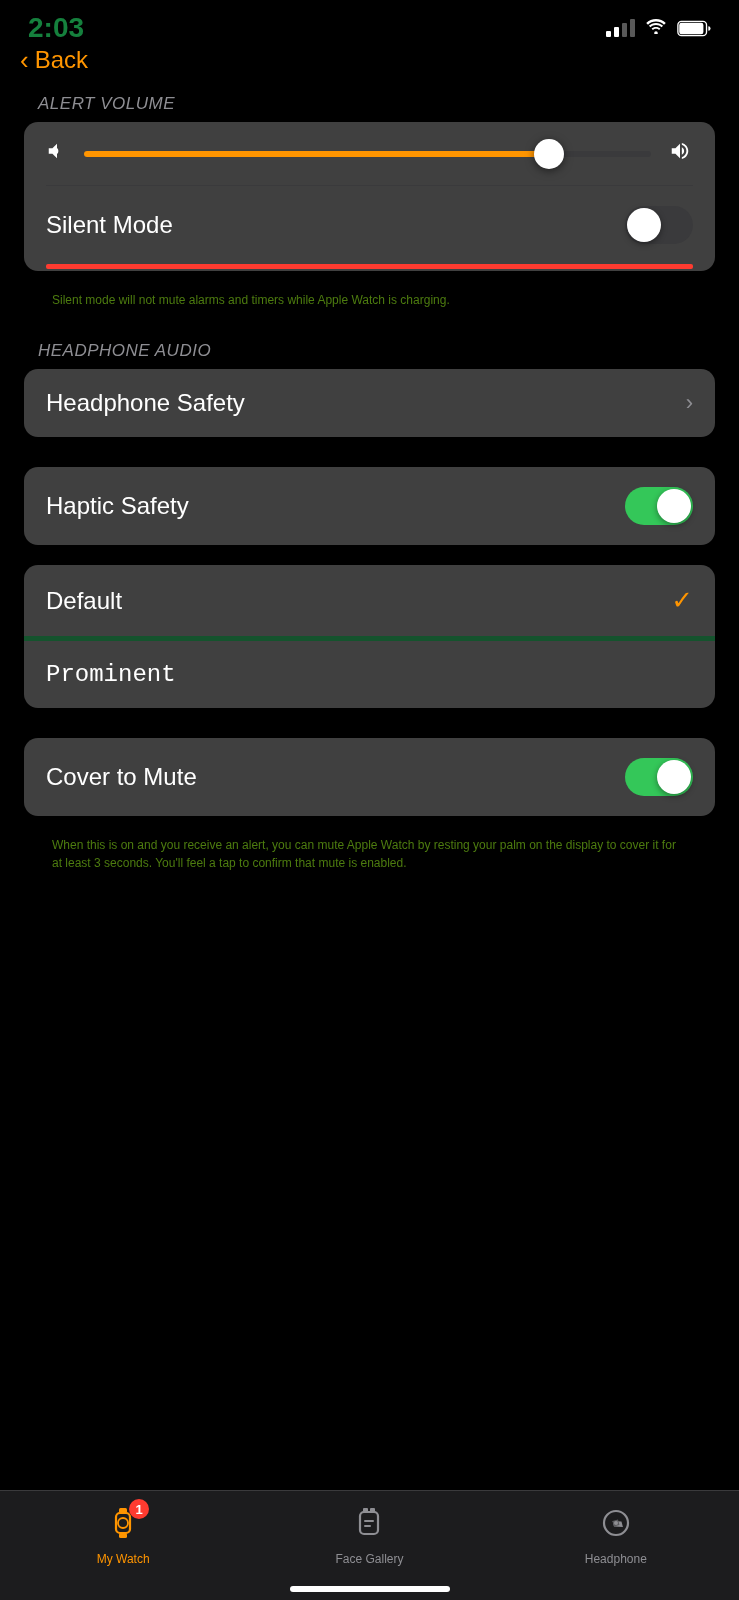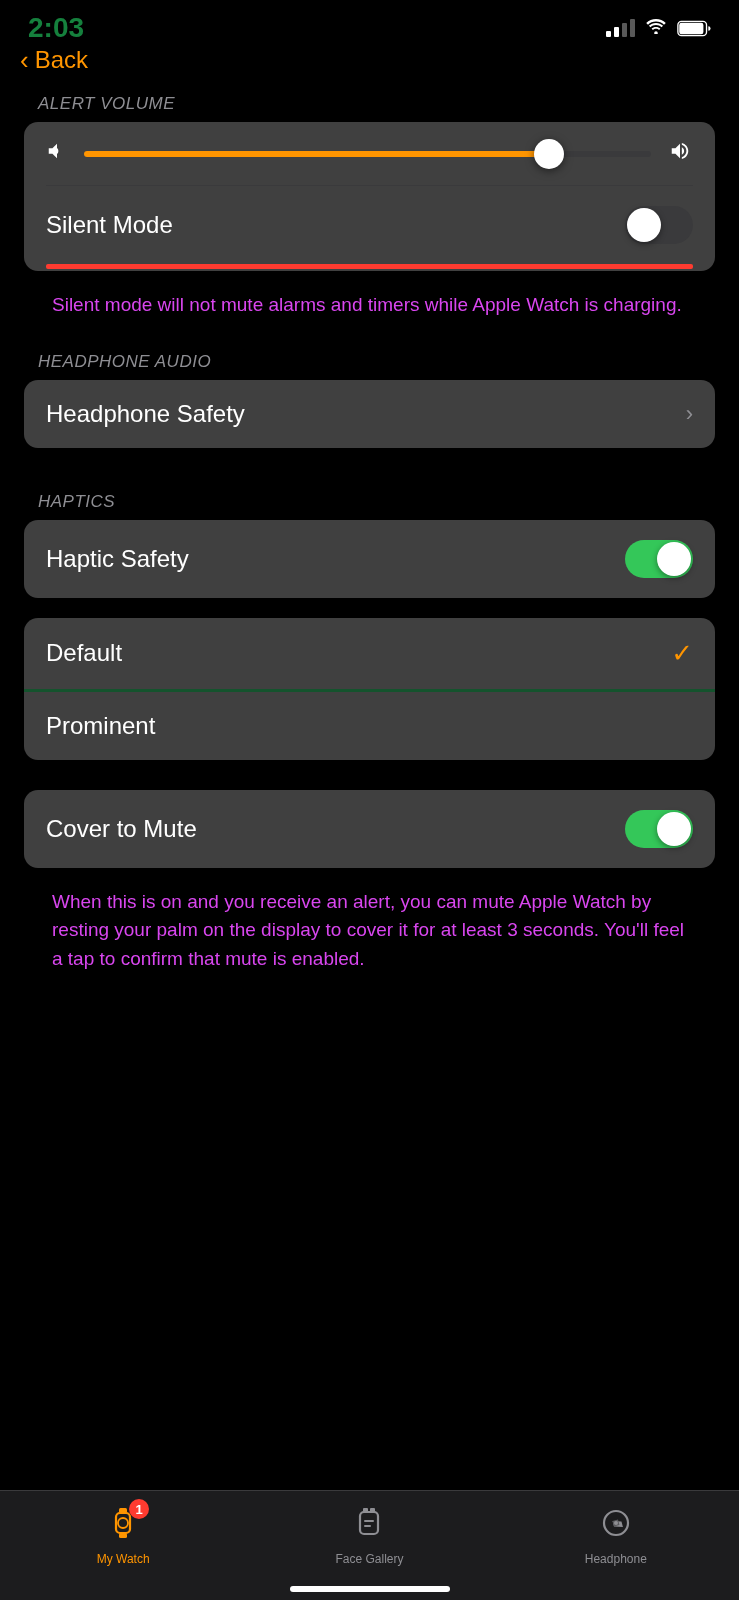--- a/index.html
+++ b/index.html
@@ -110,21 +110,22 @@
       margin-bottom: 10px;
     }
     .card-row {
       display: flex;
       align-items: center;
       justify-content: space-between;
       padding: 20px 22px;
       position: relative;
     }
     .card-row + .card-row {
-      border-top: 3px solid #14532d;
+      border-top: 5px solid #14532d;
+      font-family: Liberation Mono, monospace;
     }
     .card-row-label {
       font-size: 24px;
       font-weight: 400;
       color: #fff;
     }
 
     
     .volume-slider-row {
       display: flex;
@@ -192,22 +193,22 @@
     .red-bar {
       height: 5px;
       background: #FF3B30;
       margin: 0 22px;
       border-radius: 2px;
       margin-bottom: 2px;
     }
 
     
     .desc-text {
-      font-size: 19px;
-      color: #d946ef;
+      font-size: 12px;
+      color: #4d7c0f;
       line-height: 1.5;
       padding: 10px 28px 18px;
     }
 
     
     .chevron {
       color: #8E8E93;
       font-size: 22px;
     }
 
@@ -365,21 +366,20 @@
   <div class="section-header">HEADPHONE AUDIO</div>
   <div class="card">
     <div class="card-row">
       <span class="card-row-label">Headphone Safety</span>
       <span class="chevron">›</span>
     </div>
   </div>
 
   <div style="height:20px;"></div>
 
-  <div class="section-header">HAPTICS</div>
   <div class="card">
     <div class="card-row">
       <span class="card-row-label">Haptic Safety</span>
       <div class="toggle on">
         <div class="toggle-thumb"></div>
       </div>
     </div>
   </div>
 
   <div style="height:10px;"></div>

